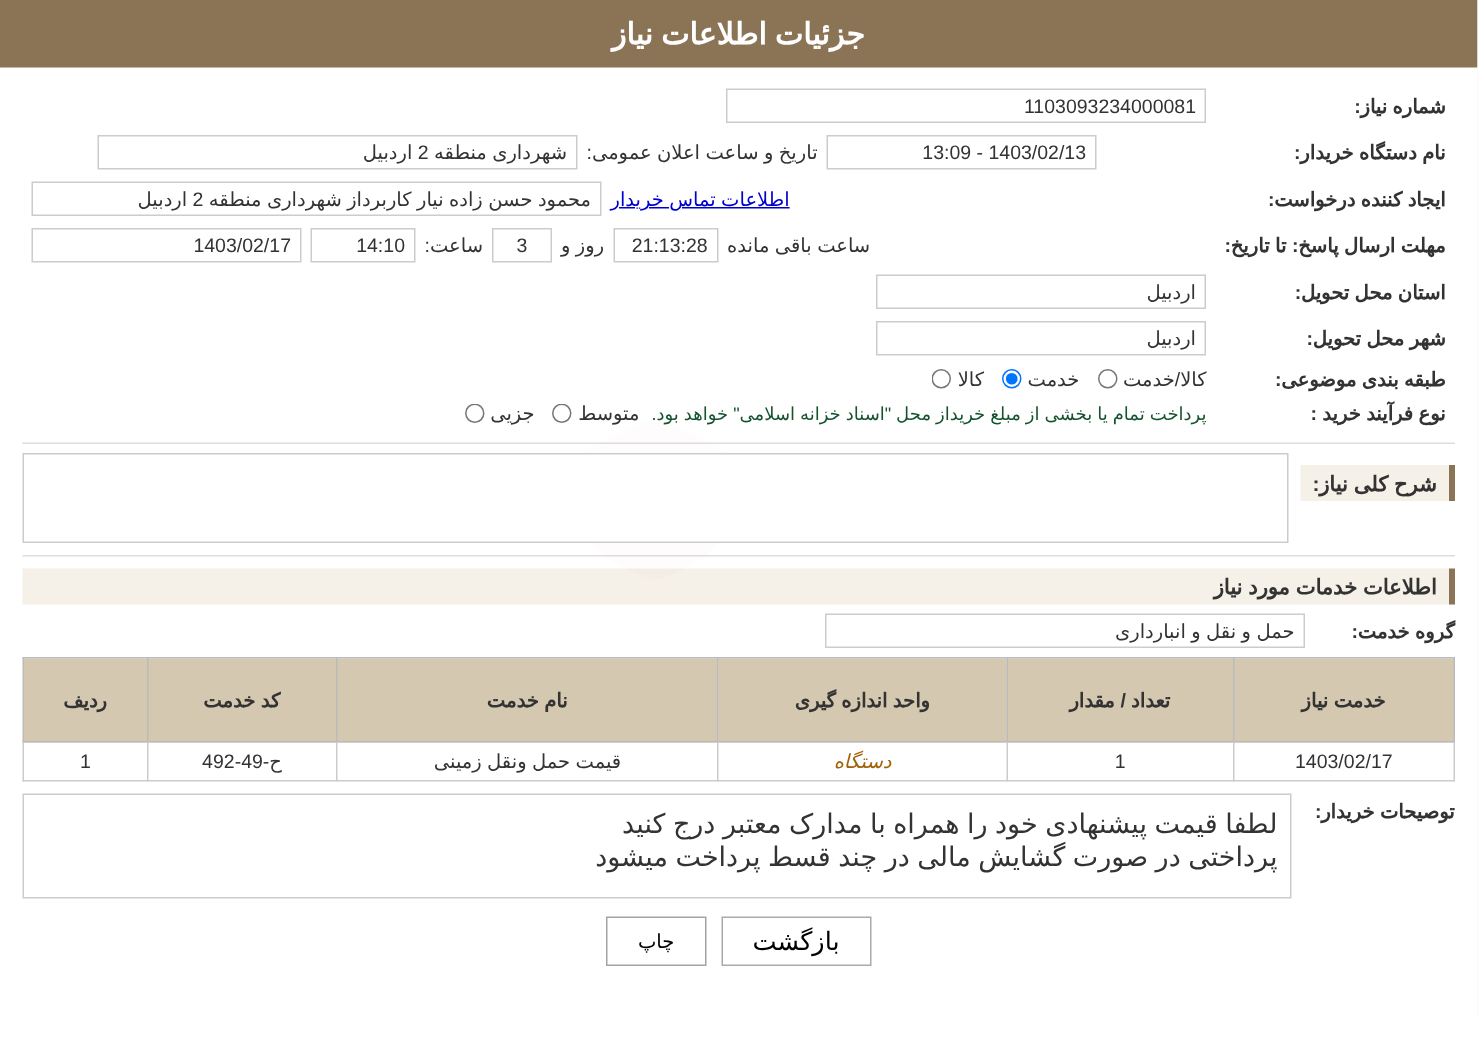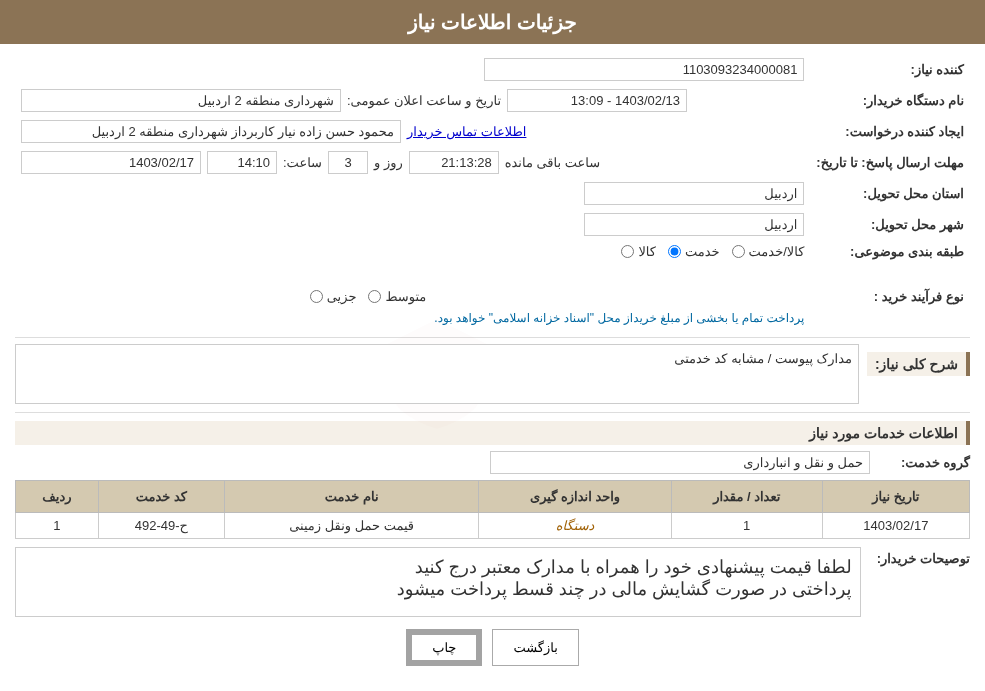--- a/index.html
+++ b/index.html
@@ -49,20 +49,21 @@
     .input-box {
       border: 1px solid #ccc;
       background: #fff;
       padding: 3px 6px;
       min-height: 22px;
       display: inline-block;
       text-align: right;
     }
     .input-wide {
       width: 320px;
+      margin-left: 44px;
     }
     .input-medium {
       width: 220px;
     }
     .input-date {
       width: 180px;
     }
     .row-flex {
       display: flex;
       align-items: center;
@@ -101,21 +102,21 @@
       position: relative;
     }
     .services-table {
       width: 100%;
       border-collapse: collapse;
       margin-top: 6px;
     }
     .services-table th {
       background: #d4c9b0;
       border: 1px solid #bbb;
-      padding: 8px 8px;
+      padding: 20px 8px;
       text-align: center;
       font-weight: bold;
     }
     .services-table td {
       border: 1px solid #ccc;
       padding: 5px 8px;
       text-align: center;
     }
     .red-text {
       color: #a16207;
@@ -133,32 +134,32 @@
     }
     .buttons-row {
       display: flex;
       justify-content: center;
       gap: 10px;
       margin-top: 12px;
       margin-bottom: 10px;
     }
     .btn-print {
       background: #fff;
-      border: 6px solid #a3a3a3;
+      border: 1px solid #a3a3a3;
       padding: 5px 20px;
       cursor: pointer;
       font-size: 13px;
       font-family: Tahoma, Arial, sans-serif;
     }
     .btn-back {
       background: #fff;
       border: 1px solid #aaa;
       padding: 5px 20px;
       cursor: pointer;
-      font-size: 13px;
+      font-size: 17px;
       font-family: Tahoma, Arial, sans-serif;
     }
     .section-header {
       background: #f5f0e8;
       border-right: 4px solid #8B7355;
       padding: 4px 8px;
       font-weight: bold;
       font-size: 14px;
       margin: 8px 0 6px 0;
     }
@@ -173,24 +174,23 @@
       margin-bottom: 4px;
     }
     .group-label {
       font-weight: bold;
       white-space: nowrap;
       min-width: 100px;
       padding-left: 8px;
     }
     .notice-text {
       font-size: 12px;
-      color: #0369a1;
+      color: #14532d;
       text-align: left;
       direction: rtl;
-      margin-top: 44px;
     }
     .shield-watermark {
       position: absolute;
       top: 50%;
       left: 50%;
       transform: translate(-50%, -50%);
       opacity: 0.08;
       pointer-events: none;
     }
     .sharh-container {
@@ -204,21 +204,21 @@
 
   <div class="header">
     <span>جزئیات اطلاعات نیاز</span>
   </div>
 
   <div class="content">
 
     <table class="info-table">
       <tbody>
           <tr>
-        <td class="label-cell">کننده نیاز:</td>
+        <td class="label-cell">شماره نیاز:</td>
         <td class="value-cell">
           <div class="input-box input-wide">
             <span>1103093234000081</span>
           </div>
         </td>
       </tr>
       <tr>
         <td class="label-cell">نام دستگاه خریدار:</td>
         <td class="value-cell">
           <div class="row-flex">
@@ -241,21 +241,21 @@
               <span>محمود حسن زاده نیار کاربرداز شهرداری منطقه 2 اردبیل</span>
             </div>
           </div>
         </td>
       </tr>
       <tr>
         <td class="label-cell">مهلت ارسال پاسخ: تا تاریخ:</td>
         <td class="value-cell">
           <div class="row-flex">
             <span>ساعت باقی مانده</span>
-            <div class="input-box" style="width:90px;">
+            <div class="input-box" style="width:70px;">
               <span>21:13:28</span>
             </div>
             <span>روز و</span>
             <div class="input-box" style="width:40px;text-align:center;">
               <span>3</span>
             </div>
             <span>ساعت:</span>
             <div class="input-box" style="width:70px;">
               <span>14:10</span>
             </div>
@@ -325,40 +325,39 @@
 
     <div style="display:flex; align-items:flex-start; gap:8px; margin-bottom:8px;">
       <div class="section-header" style="white-space:nowrap; min-width:100px;">شرح کلی نیاز:</div>
       <div class="sharh-container" style="flex:1; position:relative;">
 
         <svg class="shield-watermark" width="130" height="130" viewBox="0 0 130 130" xmlns="http://www.w3.org/2000/svg">
           <path d="M65 10 L115 35 L115 70 Q115 105 65 120 Q15 105 15 70 L15 35 Z" fill="#cc0000" opacity="0.15"></path>
           <text x="65" y="75" text-anchor="middle" font-size="11" fill="#cc0000" opacity="0.4" font-family="Tahoma">AnahTender.net</text>
         </svg>
         <div class="sharh-box">
-          <div>مدارک پیوست / مشابه کد خدمتی</div>
         </div>
       </div>
     </div>
 
     <hr class="divider">
 
     <div class="section-header">اطلاعات خدمات مورد نیاز</div>
 
     <div class="group-row" style="margin-bottom:6px;">
       <div class="group-label">گروه خدمت:</div>
-      <div class="input-box" style="width:380px;">
+      <div class="input-box" style="width:320px;">
         <span>حمل و نقل و انبارداری</span>
       </div>
     </div>
 
     <table class="services-table">
       <thead>
         <tr>
-          <th>تاریخ نیاز</th>
+          <th>خدمت نیاز</th>
           <th>تعداد / مقدار</th>
           <th>واحد اندازه گیری</th>
           <th>نام خدمت</th>
           <th>کد خدمت</th>
           <th>ردیف</th>
         </tr>
       </thead>
       <tbody id="services-tbody">
       <tr>
       <td>1403/02/17</td>

